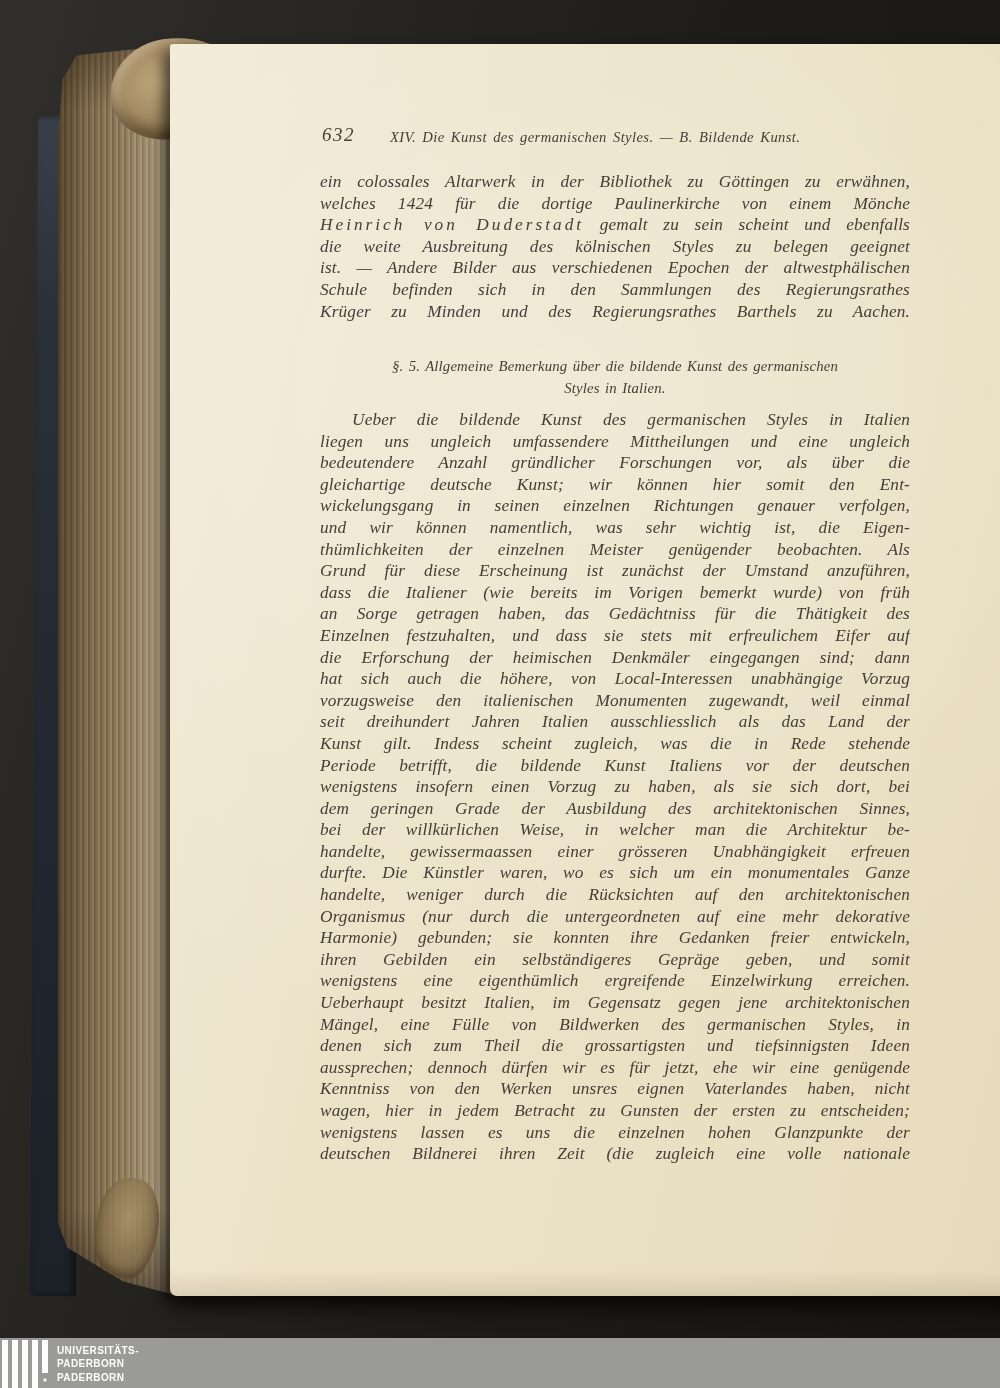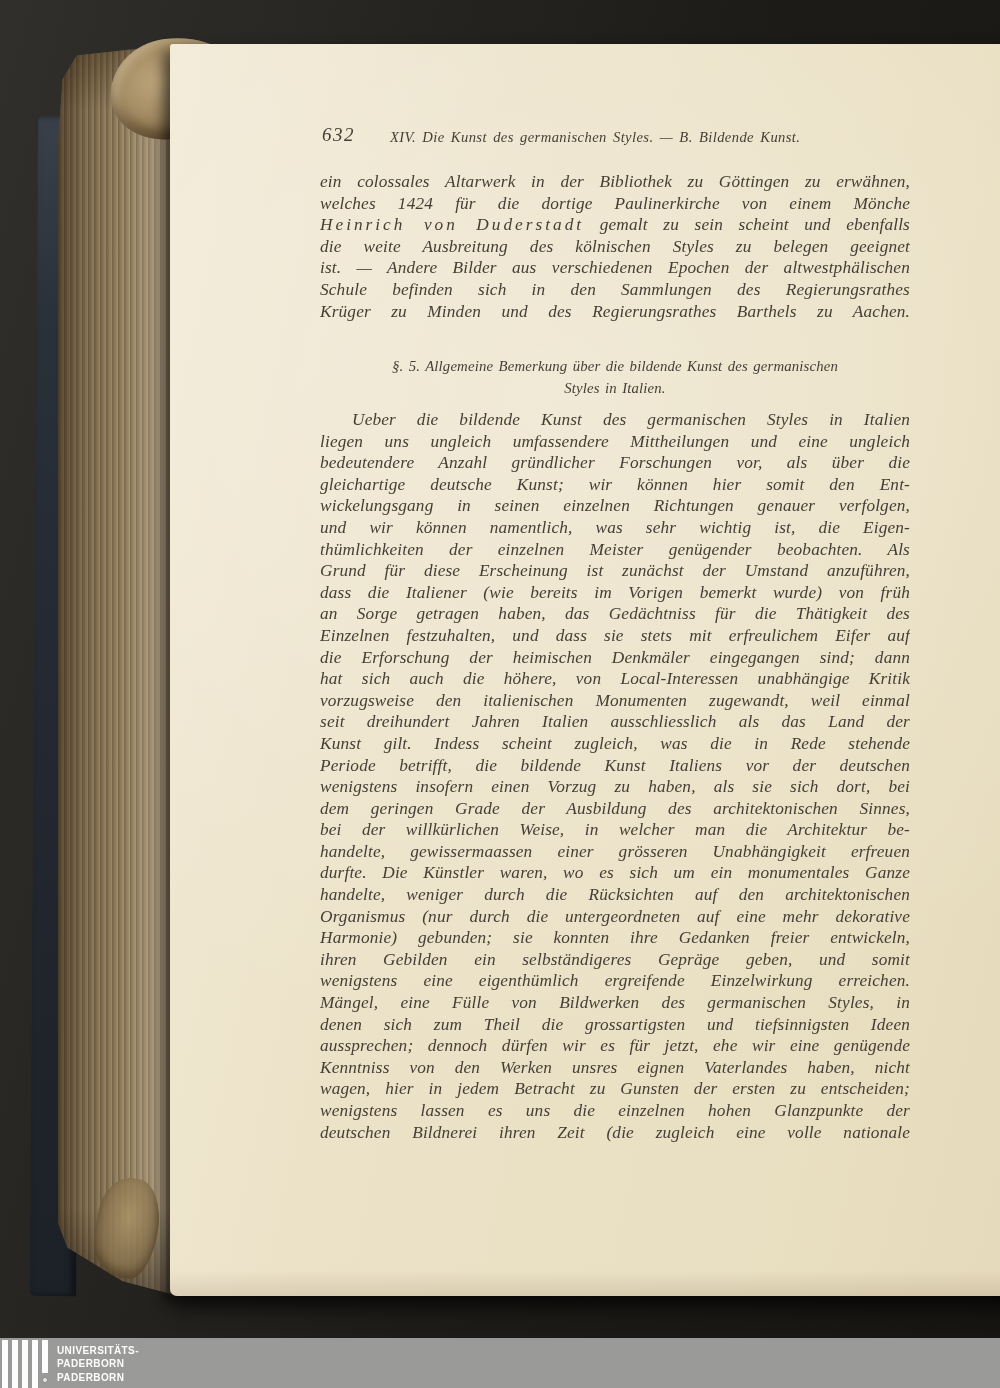--- a/index.html
+++ b/index.html
@@ -119,35 +119,36 @@
         <div class="tline">bedeutendere Anzahl gründlicher Forschungen vor, als über die</div>
         <div class="tline">gleichartige deutsche Kunst; wir können hier somit den Ent-</div>
         <div class="tline">wickelungsgang in seinen einzelnen Richtungen genauer verfolgen,</div>
         <div class="tline">und wir können namentlich, was sehr wichtig ist, die Eigen-</div>
         <div class="tline">thümlichkeiten der einzelnen Meister genügender beobachten. Als</div>
         <div class="tline">Grund für diese Erscheinung ist zunächst der Umstand anzuführen,</div>
         <div class="tline">dass die Italiener (wie bereits im Vorigen bemerkt wurde) von früh</div>
         <div class="tline">an Sorge getragen haben, das Gedächtniss für die Thätigkeit des</div>
         <div class="tline">Einzelnen festzuhalten, und dass sie stets mit erfreulichem Eifer auf</div>
         <div class="tline">die Erforschung der heimischen Denkmäler eingegangen sind; dann</div>
-        <div class="tline">hat sich auch die höhere, von Local-Interessen unabhängige Kritik</div>
+        <div class="tline">hat sich auch die höhere, von Local-Interessen unabhängige Vorzug</div>
         <div class="tline">vorzugsweise den italienischen Monumenten zugewandt, weil einmal</div>
         <div class="tline">seit dreihundert Jahren Italien ausschliesslich als das Land der</div>
         <div class="tline">Kunst gilt. Indess scheint zugleich, was die in Rede stehende</div>
         <div class="tline">Periode betrifft, die bildende Kunst Italiens vor der deutschen</div>
         <div class="tline">wenigstens insofern einen Vorzug zu haben, als sie sich dort, bei</div>
         <div class="tline">dem geringen Grade der Ausbildung des architektonischen Sinnes,</div>
         <div class="tline">bei der willkürlichen Weise, in welcher man die Architektur be-</div>
         <div class="tline">handelte, gewissermaassen einer grösseren Unabhängigkeit erfreuen</div>
         <div class="tline">durfte. Die Künstler waren, wo es sich um ein monumentales Ganze</div>
         <div class="tline">handelte, weniger durch die Rücksichten auf den architektonischen</div>
         <div class="tline">Organismus (nur durch die untergeordneten auf eine mehr dekorative</div>
         <div class="tline">Harmonie) gebunden; sie konnten ihre Gedanken freier entwickeln,</div>
         <div class="tline">ihren Gebilden ein selbständigeres Gepräge geben, und somit</div>
         <div class="tline">wenigstens eine eigenthümlich ergreifende Einzelwirkung erreichen.</div>
+        <div class="tline">Ueberhaupt besitzt Italien, im Gegensatz gegen jene architektonischen</div>
         <div class="tline">Mängel, eine Fülle von Bildwerken des germanischen Styles, in</div>
         <div class="tline">denen sich zum Theil die grossartigsten und tiefsinnigsten Ideen</div>
         <div class="tline">aussprechen; dennoch dürfen wir es für jetzt, ehe wir eine genügende</div>
         <div class="tline">Kenntniss von den Werken unsres eignen Vaterlandes haben, nicht</div>
         <div class="tline">wagen, hier in jedem Betracht zu Gunsten der ersten zu entscheiden;</div>
         <div class="tline">wenigstens lassen es uns die einzelnen hohen Glanzpunkte der</div>
         <div class="tline">deutschen Bildnerei ihren Zeit (die zugleich eine volle nationale</div>
       </div>
   </div>
 </div>

